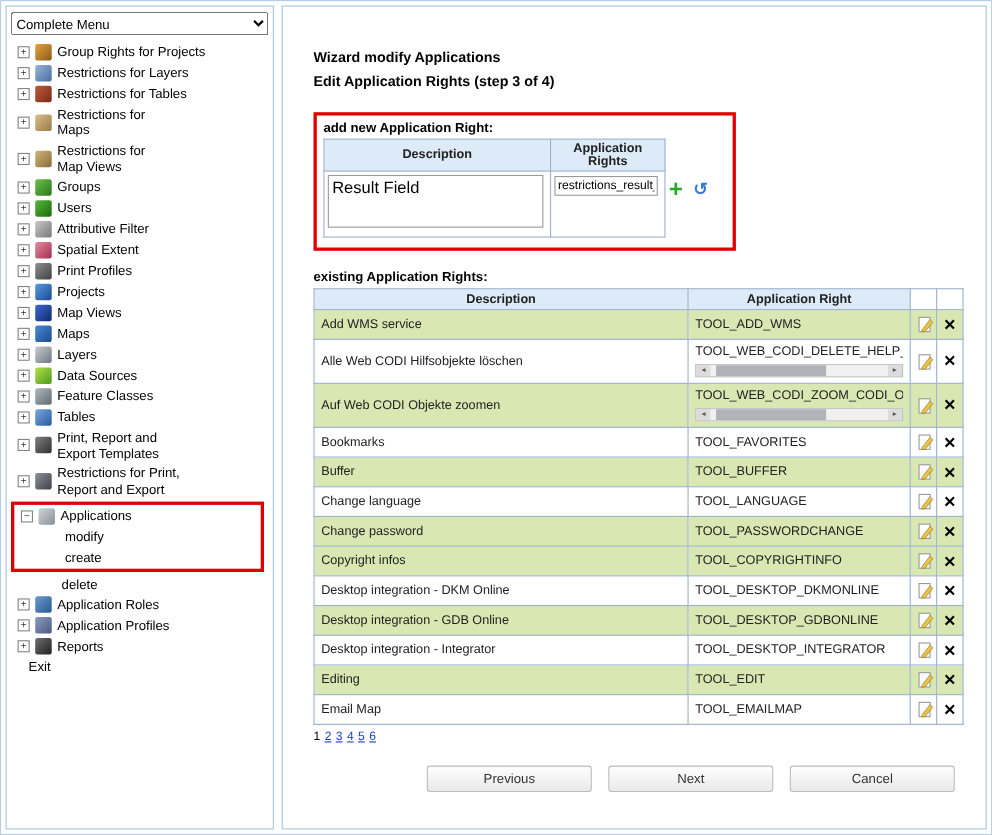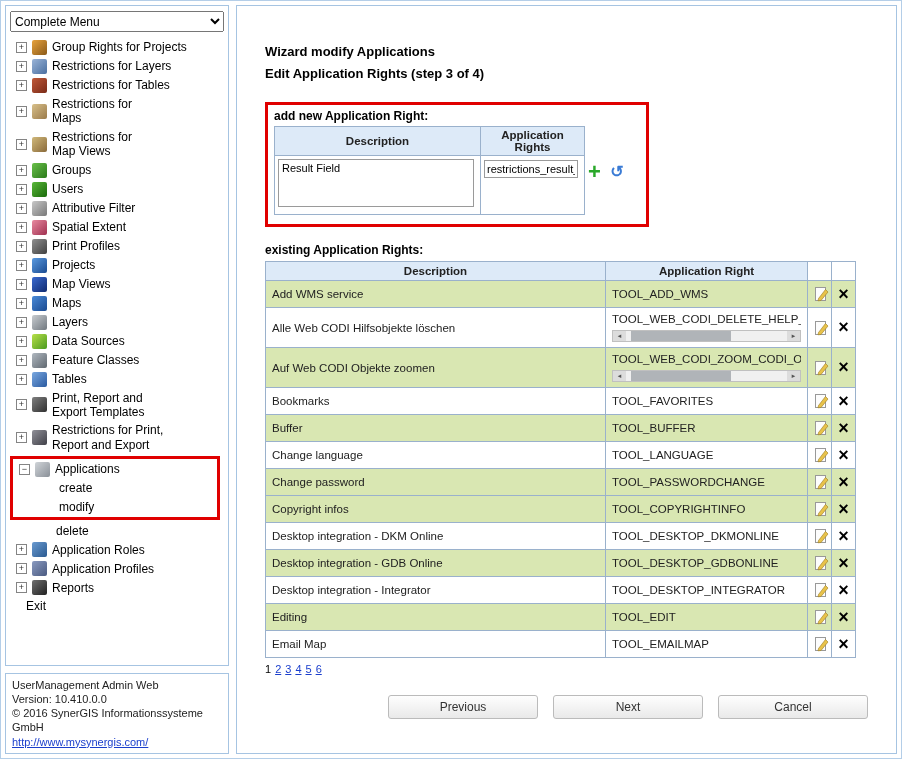--- a/index.html
+++ b/index.html
@@ -1,21 +1,21 @@
 <!DOCTYPE html>
 <html><head>
 <meta charset="utf-8">
 <style>
   *{box-sizing:border-box;margin:0;padding:0;}
   html,body{width:902px;height:759px;}
   body{font-family:"Liberation Sans",sans-serif;background:#fff;border:1px solid #b4cee8;}
   .window{display:flex;gap:7px;padding:4px;height:100%;}
 
   
-  .sidebar{width:224px;display:flex;flex-direction:column;gap:7px;flex:none;}
+  .sidebar{width:244px;display:flex;flex-direction:column;gap:7px;flex:none;}
   .side-panel{border:1px solid #a6c4e2;background:#fff;}
   .tree-panel{flex:1;padding:5px 4px;overflow:hidden;}
   .footer-panel{flex:none;padding:4px 6px;font-size:11px;line-height:1.3;color:#222;}
   .menu-select{width:100%;height:21px;font-size:12px;font-family:inherit;margin-bottom:6px;}
   .tree{font-size:12px;}
   .tree-item{display:flex;align-items:center;padding:2px 0 2px 6px;cursor:pointer;}
   .tree-child{padding-left:46px;}
   .plain-item{padding-left:16px;}
   .expander{width:11px;height:11px;border:1px solid #848484;background:#fff;font-size:9px;line-height:9px;text-align:center;margin-right:5px;flex:none;color:#333;}
   .tree-icon{width:15px;height:15px;border-radius:2px;margin-right:5px;flex:none;}
@@ -52,21 +52,21 @@
   .main{flex:1;border:1px solid #a6c4e2;background:#fff;padding:38px 24px 0 28px;overflow:hidden;}
   .page-title,.page-subtitle{font-size:13px;font-weight:bold;color:#000000;margin-bottom:7px;}
 
   .red-box{border:3px solid #e00000;display:inline-block;padding:4px 7px 9px 6px;margin-top:14px;}
   .section-label{font-weight:bold;font-size:12px;color:#000;margin-bottom:3px;}
   .add-table{border-collapse:collapse;}
   .add-table th{background:#ddeaf8;border:1px solid #9ab1cc;font-size:11.5px;font-weight:bold;padding:2px 4px;color:#222;}
   .add-table th.plain,.add-table td.plain{background:transparent;border:none;}
   .add-table td{border:1px solid #9ab1cc;background:#fff;padding:3px;vertical-align:top;}
   .col-ta{width:206px;} .col-in{width:104px;} .col-ic{width:54px;}
-  .desc-input{width:196px;height:48px;resize:none;border:1px solid #9a9a9a;font-family:inherit;font-size:11px;padding:2px 3px;}
+  .desc-input{width:196px;height:48px;resize:none;border:1px solid #9a9a9a;font-family:inherit;font-size:15px;padding:2px 3px;}
   .right-input{width:94px;border:1px solid #9a9a9a;font-size:11px;padding:2px;font-family:inherit;}
   .icons-cell{vertical-align:middle;white-space:nowrap;padding-left:4px;}
   .plus-icon{color:#2aa82a;font-size:22px;font-weight:bold;vertical-align:middle;cursor:pointer;}
   .undo-icon{color:#3a7bd5;font-size:16px;font-weight:bold;margin-left:5px;vertical-align:middle;cursor:pointer;}
 
   .existing-label{margin-top:16px;margin-bottom:4px;}
   .rights-table{border-collapse:collapse;table-layout:fixed;width:590px;}
   .rights-table th{background:#ddeaf8;border:1px solid #9ab1cc;font-size:11.5px;padding:3px;color:#222;}
   .rights-table th.plain{background:#fff;}
   .rights-table td{border:1px solid #9ab1cc;font-size:11.5px;padding:5px 6px;color:#222;overflow:hidden;background:#fff;vertical-align:middle;}
@@ -199,25 +199,25 @@
             <span class="tree-label">Restrictions for Print,
 Report and Export</span>
           </div>
           <div class="red-box-side">
             <div class="tree-item">
               <span class="expander">−</span>
               <span class="tree-icon icon-applications"></span>
               <span class="tree-label">Applications</span>
             </div>
             <div class="tree-item tree-child">
+              <span class="tree-label">modify</span>
+            </div>
+            <div class="tree-item tree-child">
               <span class="tree-label">create</span>
             </div>
-            <div class="tree-item tree-child">
-              <span class="tree-label">modify</span>
-            </div>
           </div>
           <div class="tree-item tree-child">
             <span class="tree-label">delete</span>
           </div>
           <div class="tree-item">
             <span class="expander">+</span>
             <span class="tree-icon icon-application-roles"></span>
             <span class="tree-label">Application Roles</span>
           </div>
           <div class="tree-item">
@@ -227,26 +227,20 @@
           </div>
           <div class="tree-item">
             <span class="expander">+</span>
             <span class="tree-icon icon-reports"></span>
             <span class="tree-label">Reports</span>
           </div>
           <div class="tree-item plain-item">
             <span class="tree-label">Exit</span>
           </div>
         </div>
-    </div>
-    <div class="side-panel footer-panel">
-      <div>UserManagement Admin Web</div>
-      <div>Version: 10.410.0.0</div>
-      <div>© 2016 SynerGIS Informationssysteme GmbH</div>
-      <a href="#" class="footer-link">http://www.mysynergis.com/</a>
     </div>
   </div>
 
   <div class="main">
     <div class="page-title">Wizard modify Applications</div>
     <div class="page-subtitle">Edit Application Rights (step 3 of 4)</div>
 
     <div class="red-box">
       <div class="section-label">add new Application Right:</div>
       <table class="add-table">

